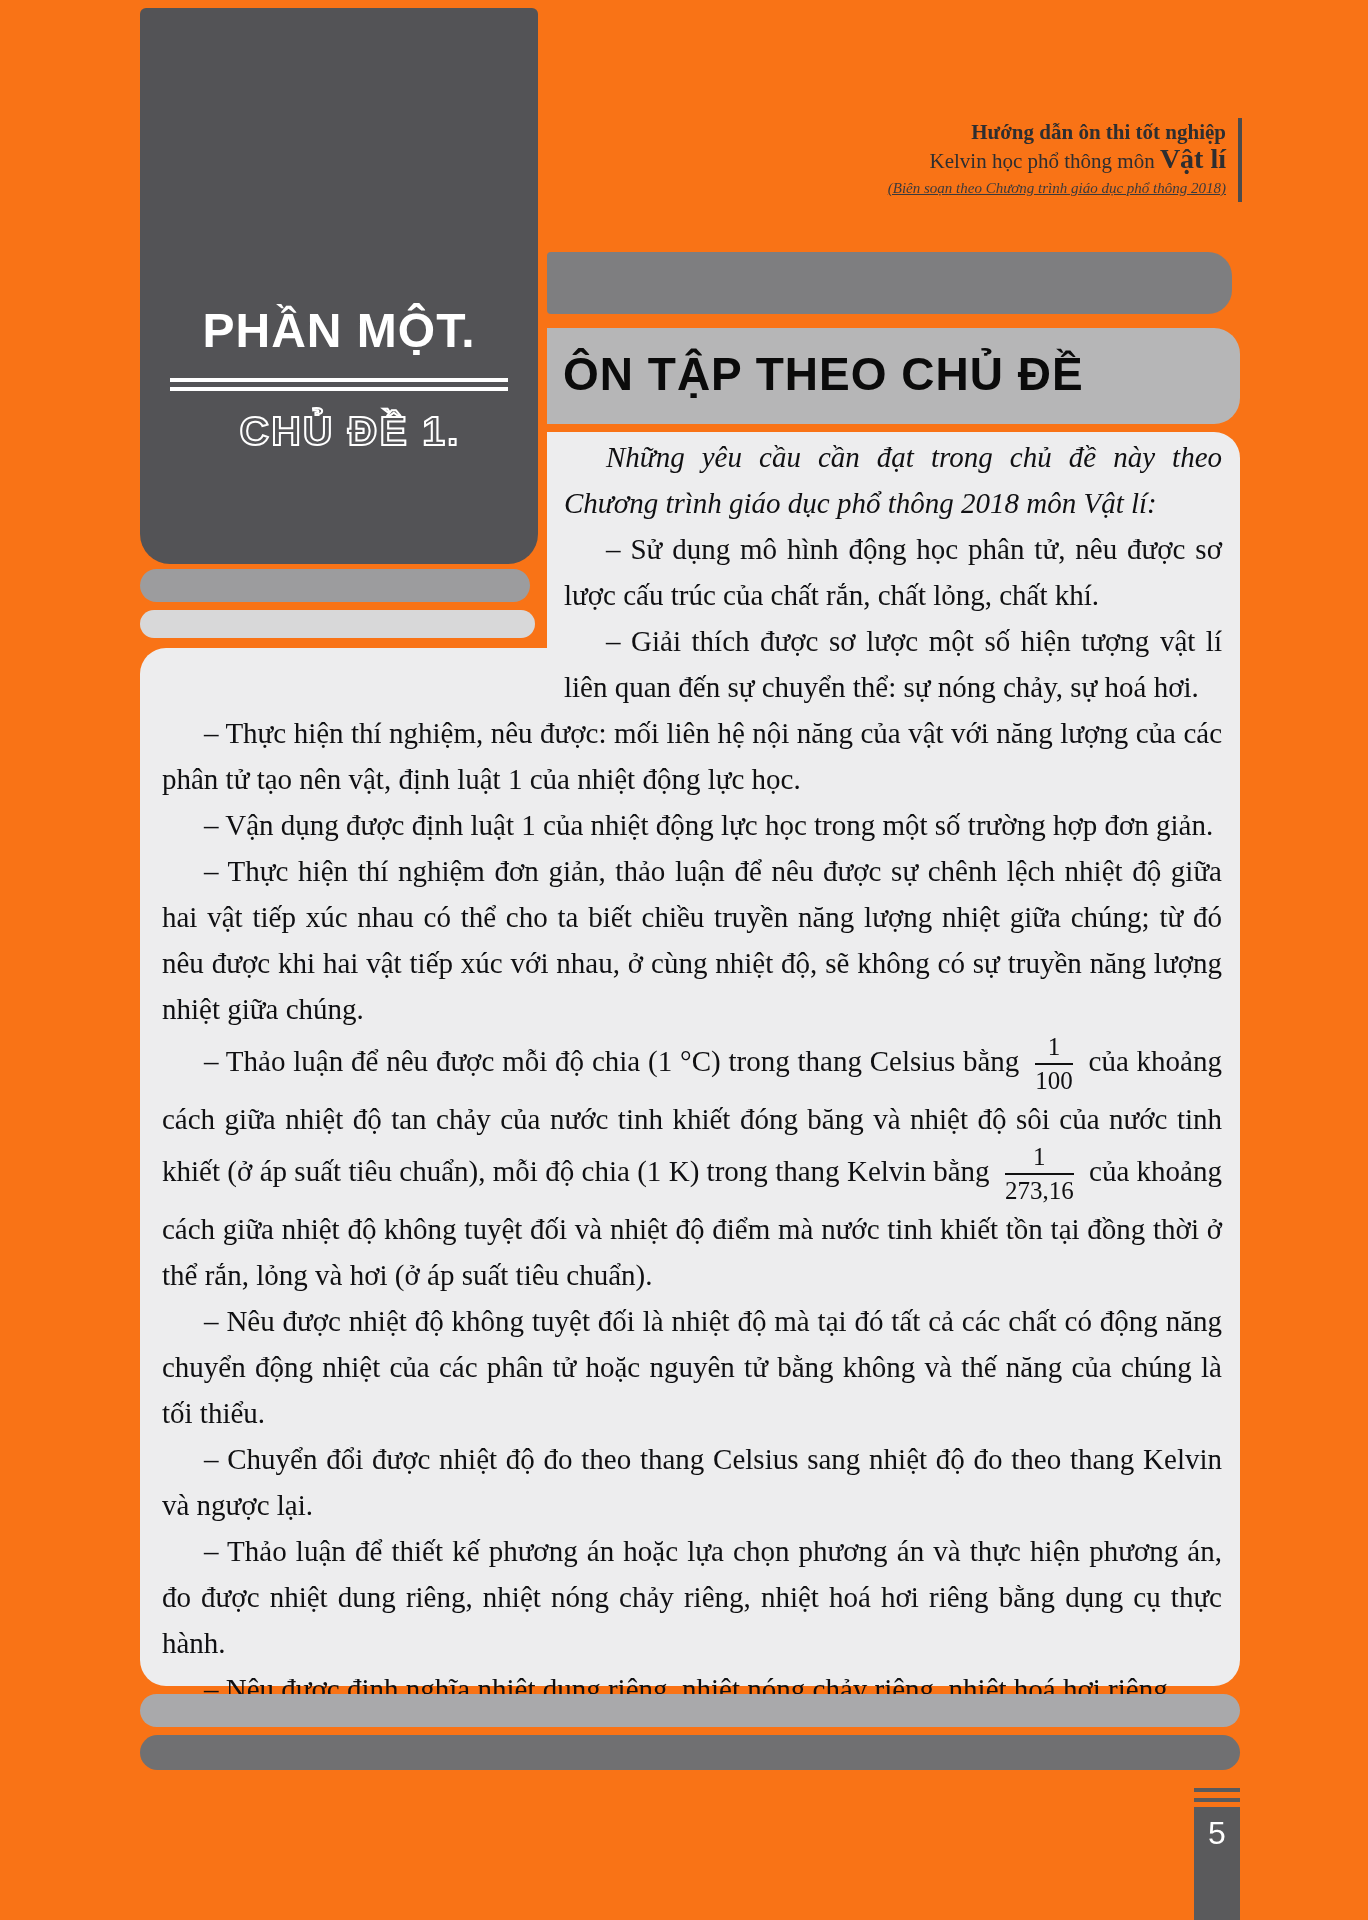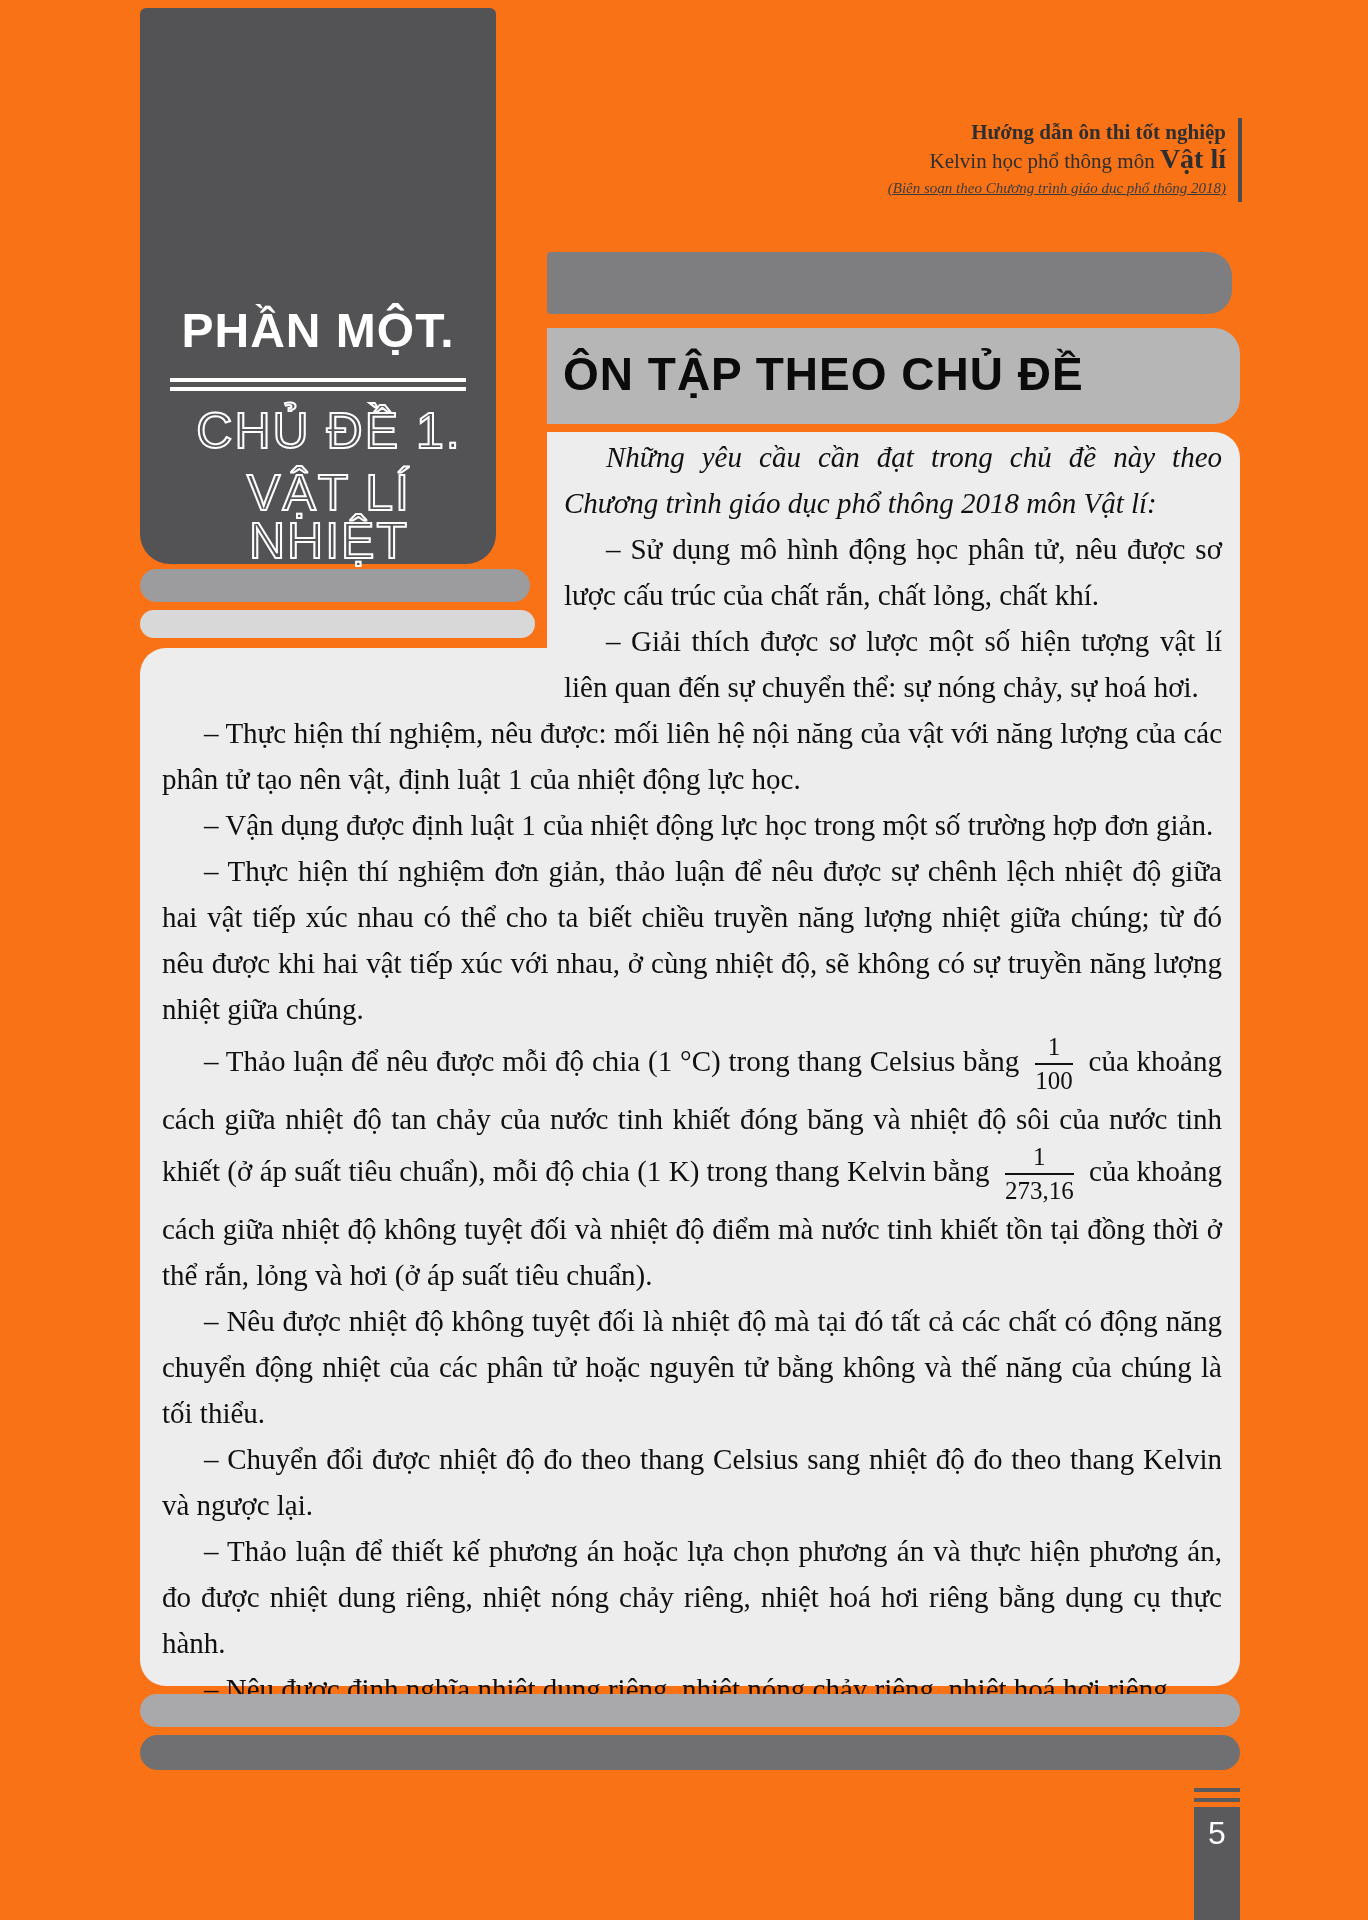--- a/index.html
+++ b/index.html
@@ -8,26 +8,26 @@
 
   
   .book-header{position:absolute;top:118px;right:126px;max-width:620px;text-align:right;
                border-right:4px solid #4b4b4d;padding:2px 12px 4px 0;}
   .bh-line1{font-weight:bold;font-size:21px;color:#2e2e30;line-height:24px;}
   .bh-line2{font-size:21px;color:#2e2e30;line-height:30px;}
   .bh-subject{font-weight:bold;font-size:28px;margin-top:46px;}
   .bh-line3{font-style:italic;font-size:15px;color:#3a3a3c;line-height:20px;margin-top:2px;text-decoration:underline;}
 
   
-  .card-dark{position:absolute;left:140px;top:8px;width:356px;height:556px;
+  .card-dark{position:absolute;left:140px;top:8px;width:398px;height:556px;
              background:var(--card_dark,#535356);border-radius:6px 6px 30px 30px;
              font-family:"Liberation Sans",sans-serif;text-align:center;}
   .part-title{margin-top:294px;color:#fff;font-weight:900;font-size:48px;line-height:58px;letter-spacing:1px;}
   .double-rule{margin:18px 30px 0;height:5px;border-top:4px solid #fff;border-bottom:4px solid #fff;}
-  .bubble{color:var(--card_dark,#535356);font-weight:400;font-size:50px;line-height:48px;letter-spacing:2px;
+  .bubble{color:var(--card_dark,#535356);font-weight:700;font-size:41px;line-height:48px;letter-spacing:2px;
           -webkit-text-stroke:2px #ffffff;text-shadow:0 0 1px #fff;padding-left:22px;}
   .bubble.first{margin-top:16px;}
   .bubble.second{margin-top:14px;}
 
   
   .strip{position:absolute;}
   .strip-side-1{left:140px;top:569px;width:390px;height:33px;background:var(--strip_medium,#9c9c9e);border-radius:20px;}
   .strip-side-2{left:140px;top:610px;width:395px;height:28px;background:var(--strip_light,#d8d8d9);border-radius:20px;}
 
   
@@ -75,21 +75,20 @@
   <div class="book-header">
     <div class="bh-line1">Hướng dẫn ôn thi tốt nghiệp</div>
     <div class="bh-line2"><span>Kelvin học phổ thông môn </span><span class="bh-subject">Vật lí</span></div>
     <div class="bh-line3">(Biên soạn theo Chương trình giáo dục phổ thông 2018)</div>
   </div>
 
   <div class="card-dark">
     <div class="part-title">PHẦN MỘT.</div>
     <div class="double-rule"></div>
     <div class="bubble first">CHỦ ĐỀ 1.</div>
-    <div class="bubble second">VẬT LÍ NHIỆT</div>
   </div>
   <div class="strip strip-side-1"></div>
   <div class="strip strip-side-2"></div>
 
   <div class="bar-top"></div>
   <div class="banner">
     <span class="banner-title">ÔN TẬP THEO CHỦ ĐỀ</span>
   </div>
 
   <div class="body-upper"></div>

